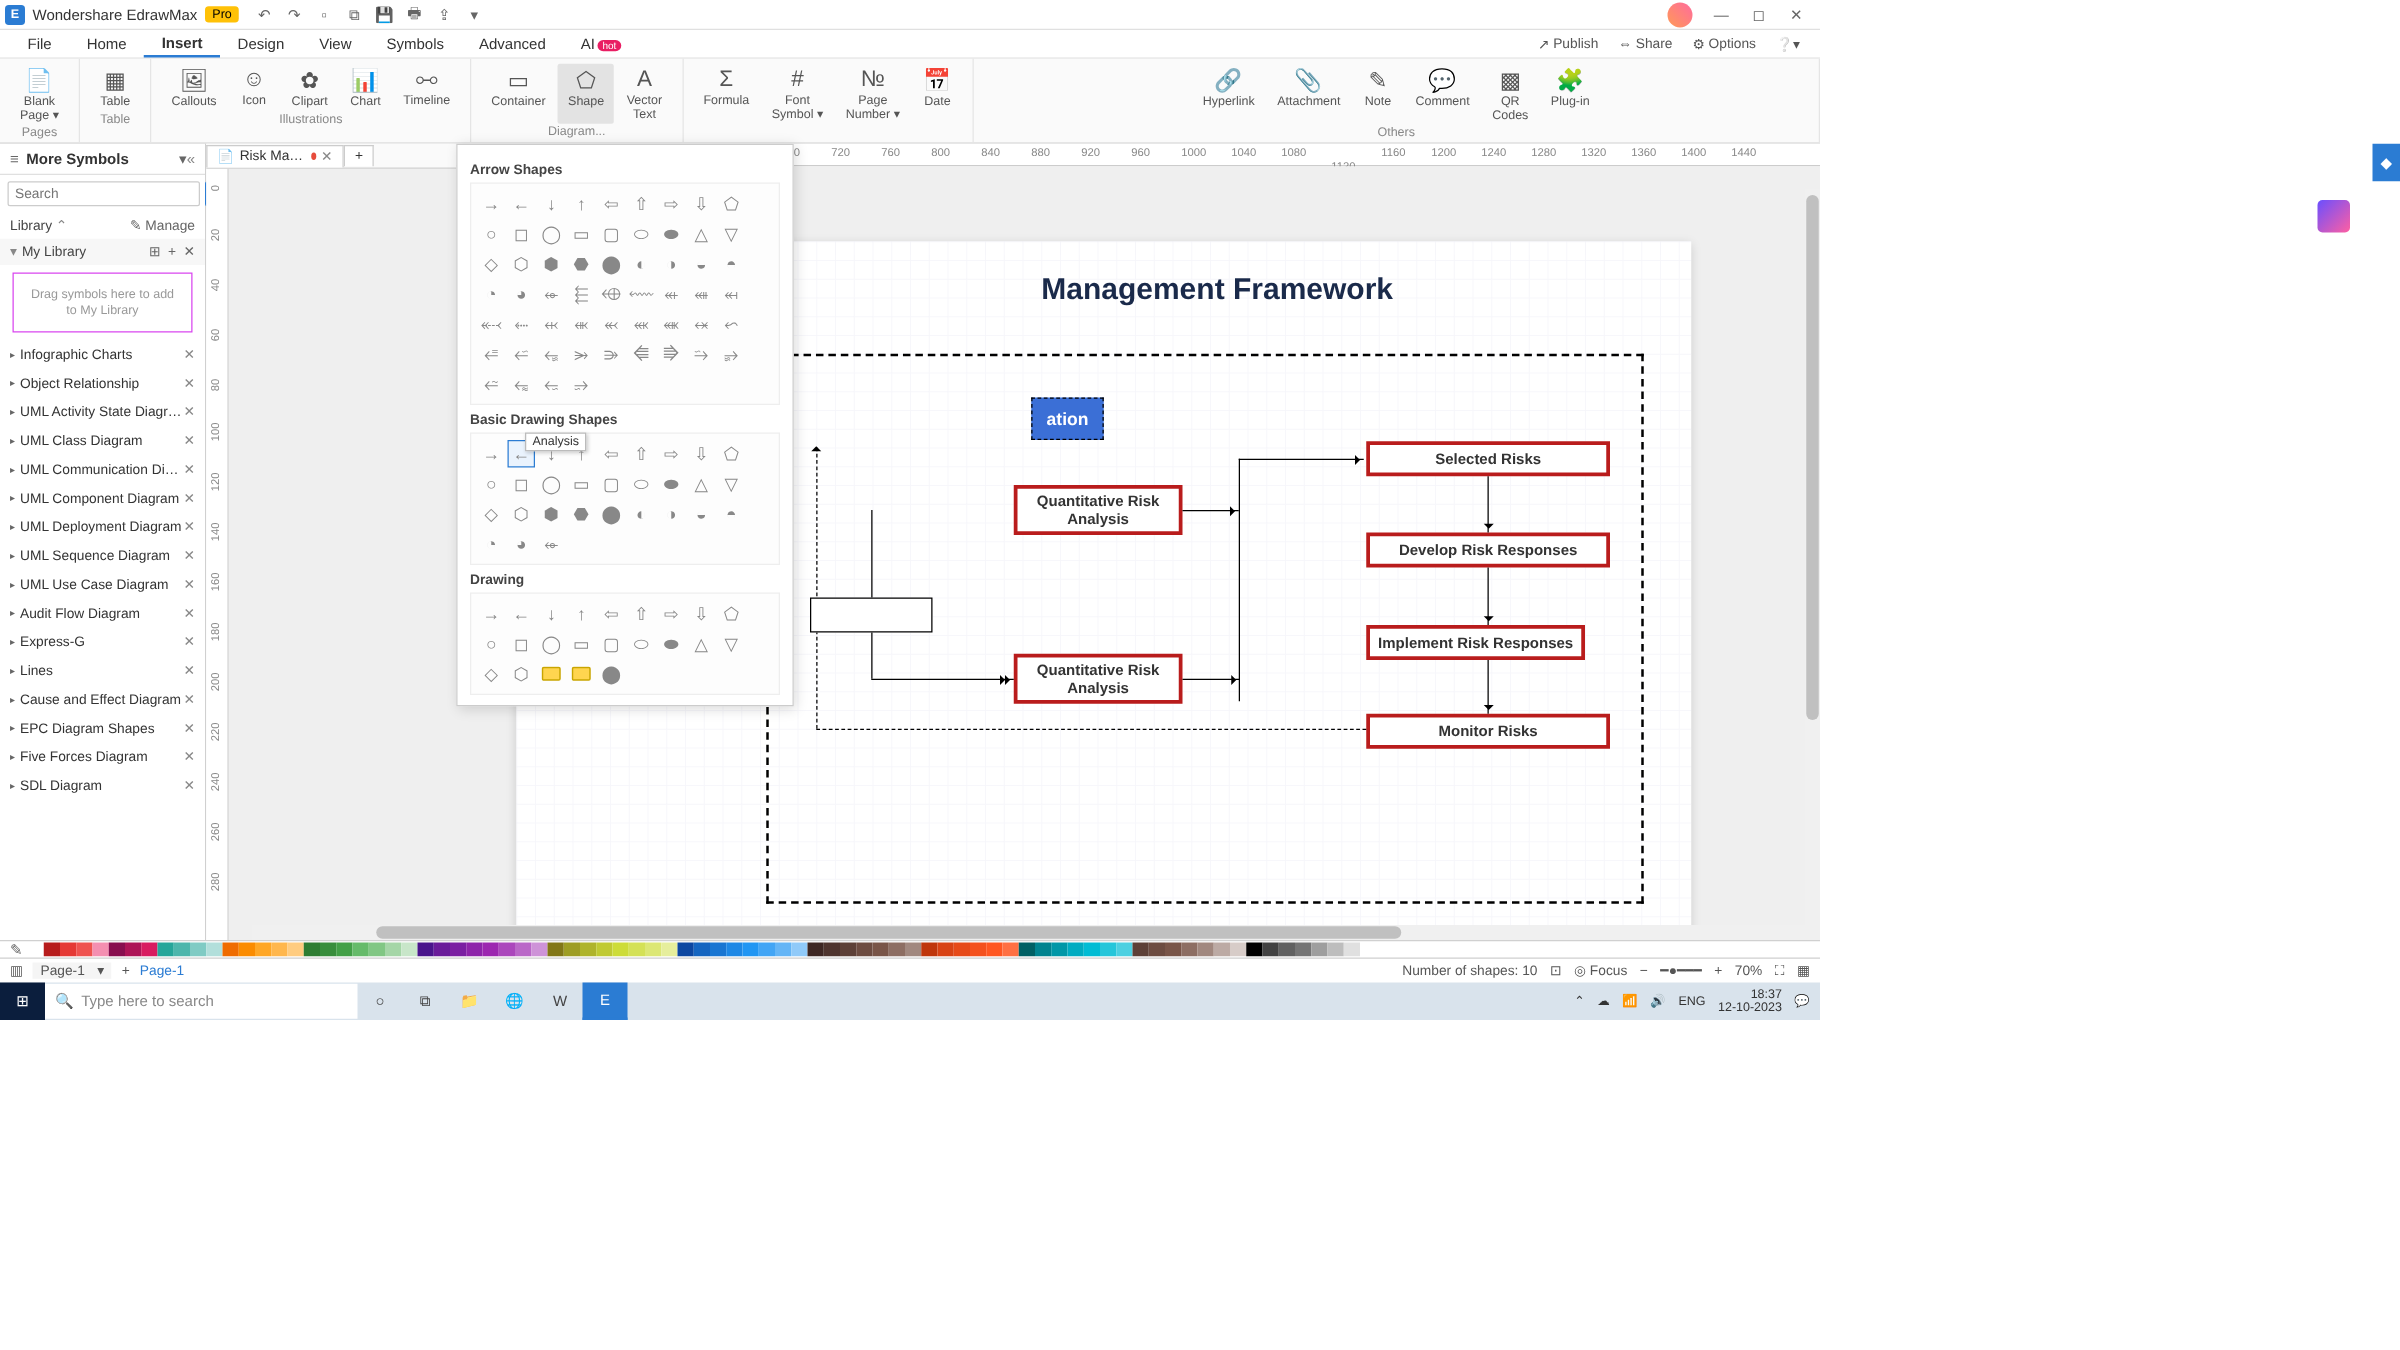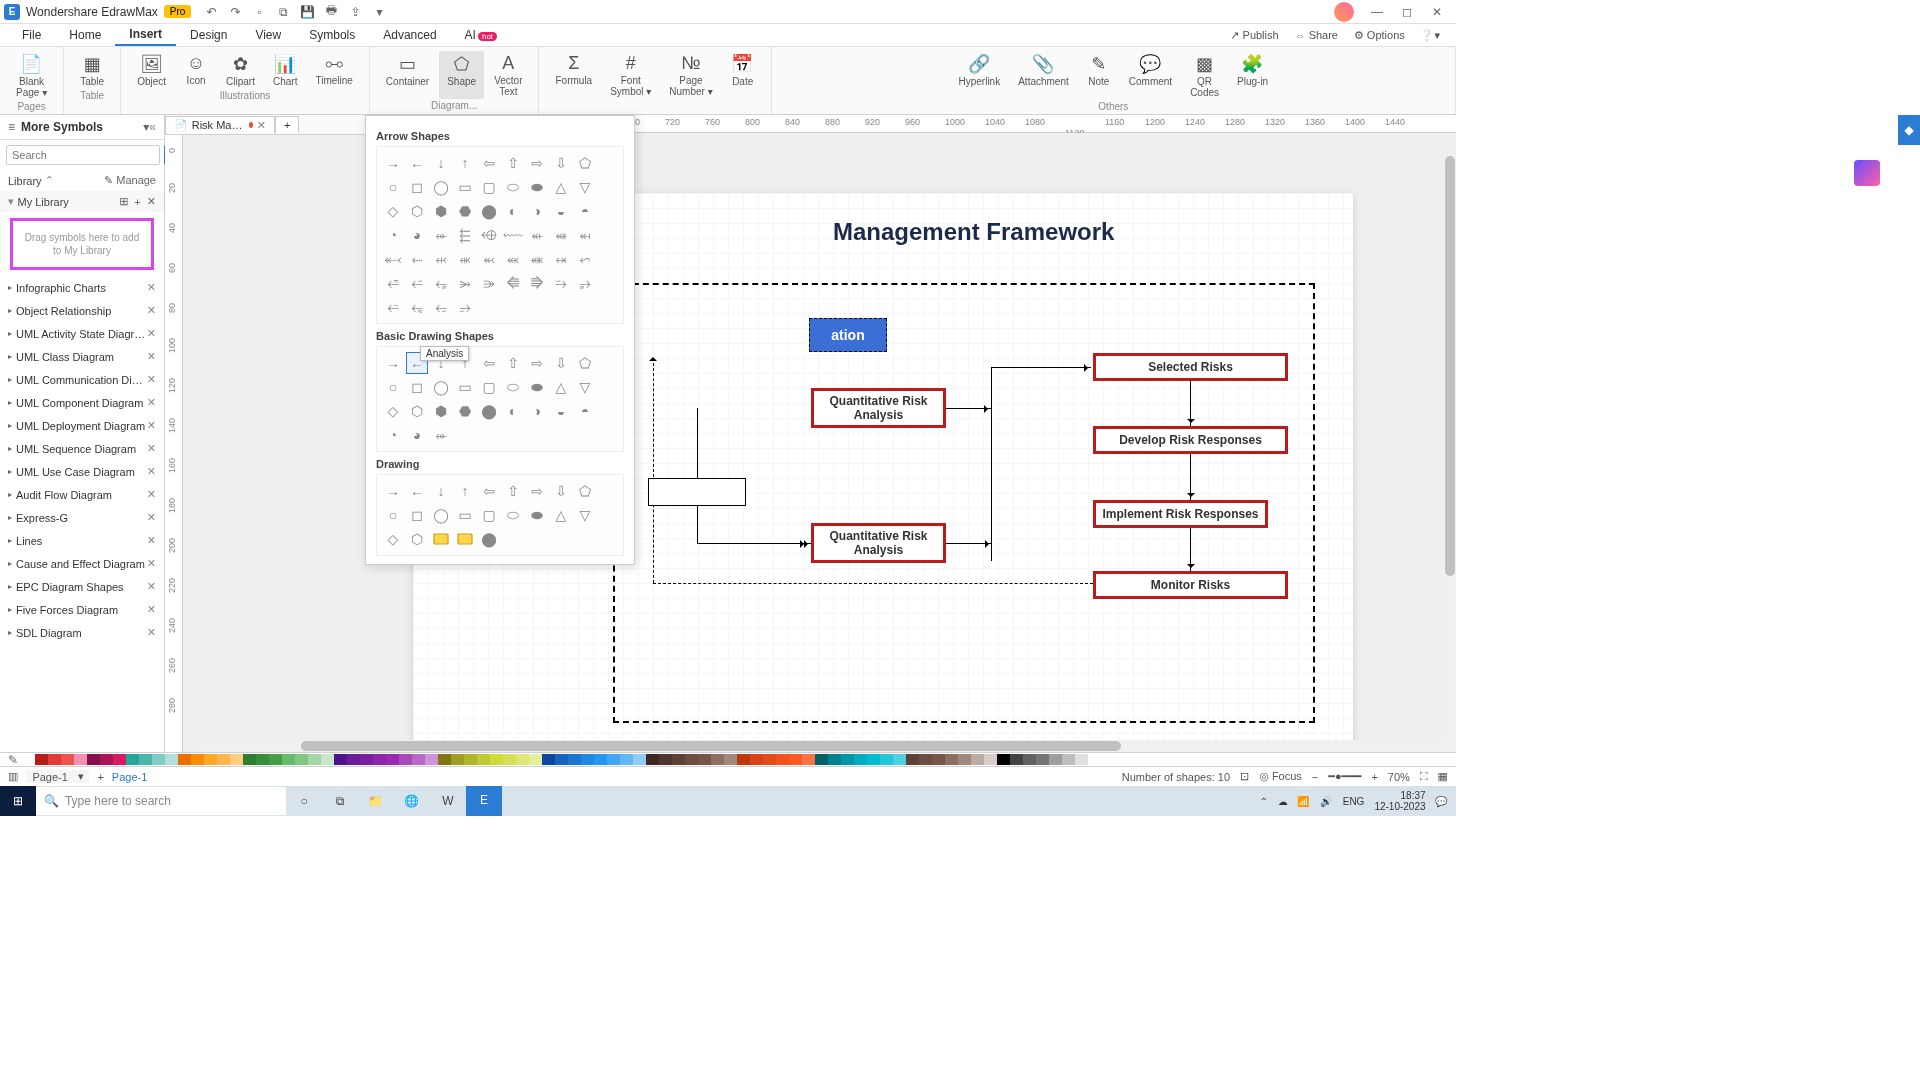--- a/index.html
+++ b/index.html
@@ -42,21 +42,21 @@
 .leftpanel { width: 165px; border-right: 1px solid #d0d0d0; background: #fff; display: flex; flex-direction: column; }
 .lp-header { display: flex; align-items: center; padding: 5px 8px; border-bottom: 1px solid #e0e0e0; }
 .lp-header .title { font-weight: 600; font-size: 12px; flex: 1; }
 .lp-header .collapse { cursor: pointer; color: #888; }
 .lp-search { display: flex; padding: 5px 6px; gap: 4px; }
 .lp-search input { flex: 1; border: 1px solid #ccc; padding: 3px 5px; font-size: 11px; border-radius: 2px; }
 .lp-search button { background: #2b7cd3; color: #fff; border: none; padding: 3px 10px; font-size: 11px; border-radius: 2px; cursor: pointer; }
 .lp-row { display: flex; align-items: center; padding: 4px 8px; font-size: 11px; color: #444; }
 .lp-row .spacer { flex: 1; }
 .lp-row .act { cursor: pointer; margin-left: 6px; color: #666; text-align: center; }
-.lp-dropzone { margin: 6px 10px; border: 3px solid #d946ef; padding: 10px; text-align: center; font-size: 10px; color: #999; line-height: 1.3; }
+.lp-dropzone { margin: 6px 10px; border: 1px solid #d946ef; padding: 10px; text-align: center; font-size: 10px; color: #999; line-height: 1.3; }
 .lp-list { flex: 1; overflow-y: auto; }
 .lp-item { display: flex; align-items: center; padding: 5px 8px; font-size: 11px; cursor: pointer; }
 .lp-item .tri { margin-right: 4px; color: #666; font-size: 8px; }
 .lp-item .txt { flex: 1; white-space: nowrap; overflow: hidden; text-overflow: ellipsis; }
 .lp-item .close { color: #888; cursor: pointer; }
 .doctab { display: flex; align-items: center; gap: 4px; padding: 2px 8px; font-size: 11px; border: 1px solid #ccc; border-bottom: none; background: #fff; cursor: pointer; max-width: 110px; }
 .doctab .dot { width: 6px; height: 6px; border-radius: 50%; background: #e74c3c; }
 
 
 .canvaswrap { flex: 1; display: flex; flex-direction: column; background: #f0f0f0; position: relative; }
@@ -177,21 +177,21 @@
           <span class="ico">▦</span>
           <span class="lbl">Table</span>
         </div>
     </div>
     <div class="ribbon-group-label">Table</div>
   </div>
   <div class="ribbon-group">
     <div class="ribbon-items">
       <div class="ribbon-btn">
           <span class="ico">🖼</span>
-          <span class="lbl">Object</span>
+          <span class="lbl">Callouts</span>
         </div>
       <div class="ribbon-btn">
           <span class="ico">☺</span>
           <span class="lbl">Icon</span>
         </div>
       <div class="ribbon-btn">
           <span class="ico">✿</span>
           <span class="lbl">Clipart</span>
         </div>
       <div class="ribbon-btn">
@@ -430,21 +430,21 @@
           <span class="tick" style="top: 460px;">220</span>
           <span class="tick" style="top: 500px;">240</span>
           <span class="tick" style="top: 540px;">260</span>
           <span class="tick" style="top: 580px;">280</span>
         </div>
       <div class="canvas">
         <div class="page" style="left:230px;top:60px;width:940px;height:560px">
           <div class="grid"></div>
           <div class="heading" style="left:420px;top:25px">Management Framework</div>
           <div class="dashbox" style="left:200px;top:90px;width:702px;height:440px"></div>
-          <div class="box blue" style="left:396px;top:125px;width:78px;height:34px;font-size:14px">ation</div>
+          <div class="box blue" style="left:412px;top:125px;width:58px;height:34px;font-size:14px">ation</div>
           <div class="box" style="left:398px;top:195px;width:135px;height:40px">Quantitative Risk Analysis</div>
           <div class="box" style="left:398px;top:330px;width:135px;height:40px">Quantitative Risk Analysis</div>
           <div class="box" style="left:680px;top:160px;width:195px;height:28px">Selected Risks</div>
           <div class="box" style="left:680px;top:233px;width:195px;height:28px">Develop Risk Responses</div>
           <div class="box" style="left:680px;top:307px;width:175px;height:28px">Implement Risk Responses</div>
           <div class="box" style="left:680px;top:378px;width:195px;height:28px">Monitor Risks</div>
 
           <div class="arrow-v" style="left:777px;top:188px;height:45px"></div>
           <div class="arrow-v" style="left:777px;top:261px;height:46px"></div>
           <div class="arrow-v" style="left:777px;top:335px;height:43px"></div>

